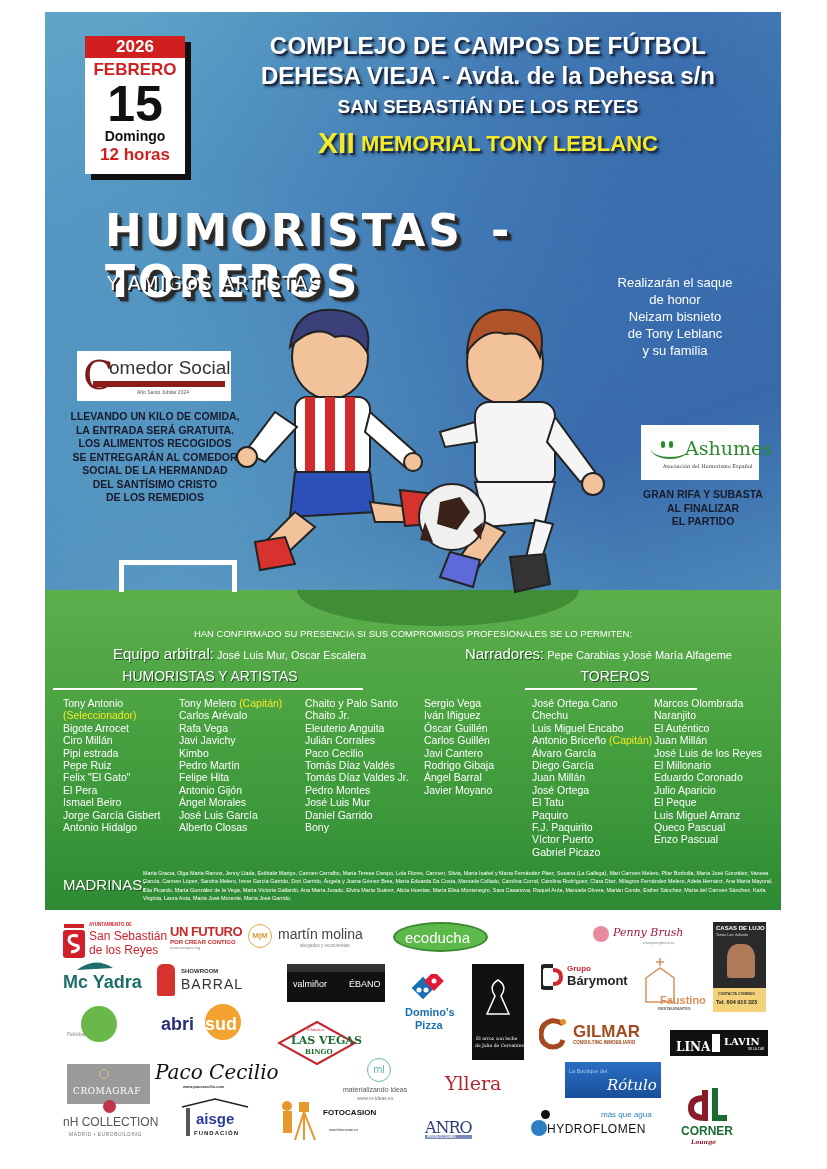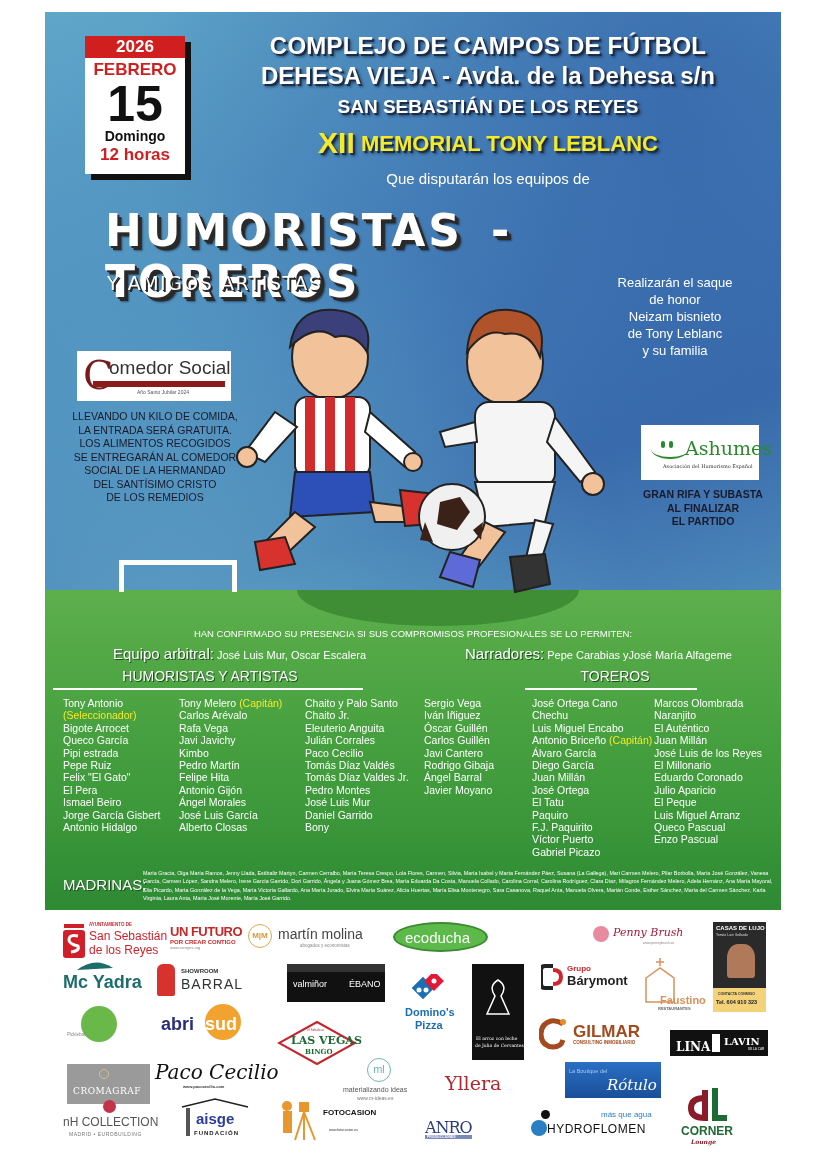--- a/index.html
+++ b/index.html
@@ -65,21 +65,21 @@
   .honor { position: absolute; left: 560px; top: 262px; width: 140px; text-align: center; color: #fff; font-size: 13px; line-height: 17px; }
 
   
   .logo-box { position: absolute; background: #fff; }
   .comedor { left: 32px; top: 339px; width: 154px; height: 50px; }
   .comedor-c { position: absolute; left: 6px; top: 4px; font-family: "DejaVu Serif", serif; font-size: 40px; color: #7a1a1a; line-height: 40px; }
   .comedor-text { position: absolute; left: 32px; top: 6px; font-size: 19px; color: #333; }
   .comedor-bar { position: absolute; left: 16px; top: 30px; width: 132px; height: 6px; background: #8a1c1c; }
   .comedor-sub { position: absolute; left: 60px; top: 38px; font-size: 5px; color: #555; }
 
-  .comedor-text-block { position: absolute; left: 20px; top: 398px; width: 180px; text-align: center; color: #1a1a2a; font-weight: normal; font-size: 10.5px; line-height: 13.5px; }
+  .comedor-text-block { position: absolute; left: 20px; top: 398px; width: 180px; text-align: center; color: #1a1a2a; font-weight: bold; font-size: 10.5px; line-height: 13.5px; }
 
   .ashumes { left: 596px; top: 413px; width: 118px; height: 55px; }
   .ashumes-name { position: absolute; left: 44px; top: 12px; font-family: "DejaVu Serif", serif; font-size: 19px; color: #2b8a2b; }
   .ashumes-sub { position: absolute; left: 22px; top: 38px; font-size: 5px; color: #333; font-family: "DejaVu Serif", serif; }
   .ashumes-smile { position: absolute; left: 10px; top: 14px; width: 38px; height: 20px; border-bottom: 2px solid #2b8a2b; border-radius: 0 0 50% 50%; }
   .ashumes-eye { position: absolute; top: 16px; width: 4px; height: 7px; background: #2b8a2b; border-radius: 2px; }
 
   .rifa { position: absolute; left: 578px; top: 476px; width: 160px; text-align: center; color: #1a1a2a; font-weight: bold; font-size: 10.5px; line-height: 13.5px; }
 
   
@@ -129,21 +129,20 @@
     <div class="cal-time">12 horas</div>
   </div>
 
   <div class="headline h1">COMPLEJO DE CAMPOS DE FÚTBOL</div>
   <div class="headline h2">DEHESA VIEJA - Avda. de la Dehesa s/n</div>
   <div class="headline h3">SAN SEBASTIÁN DE LOS REYES</div>
   <div class="headline h4">
     <span class="xii">XII</span>
     <span>MEMORIAL TONY LEBLANC</span>
   </div>
-  <div class="sub-que">Que disputarán los equipos de</div>
 
   <div class="big-title">
     <span>HUMORISTAS</span><span class="dash">-</span><span>TOREROS</span>
   </div>
   <div class="big-sub">Y AMIGOS ARTISTAS</div>
 
   <div class="honor">
     <div>Realizarán el saque</div>
     <div>de honor</div>
     <div>Neizam bisnieto</div>
@@ -228,21 +227,21 @@
 
   <div class="col-head h">HUMORISTAS Y ARTISTAS</div>
   <div class="rule h"></div>
   <div class="col-head t">TOREROS</div>
   <div class="rule t"></div>
 
   <ul class="list l1">
     <li>Tony Antonio</li>
     <li class="cap">(Seleccionador)</li>
     <li>Bigote Arrocet</li>
-    <li>Queco García</li>
+    <li>Ciro Millán</li>
     <li>Pipi estrada</li>
     <li>Pepe Ruiz</li>
     <li>Felix "El Gato"</li>
     <li>El Pera</li>
     <li>Ismael Beiro</li>
     <li>Jorge García Gisbert</li>
     <li>Antonio Hidalgo</li>
   </ul>
   <ul class="list l2">
     <li><span>Tony Melero</span> <span class="cap">(Capitán)</span></li>

